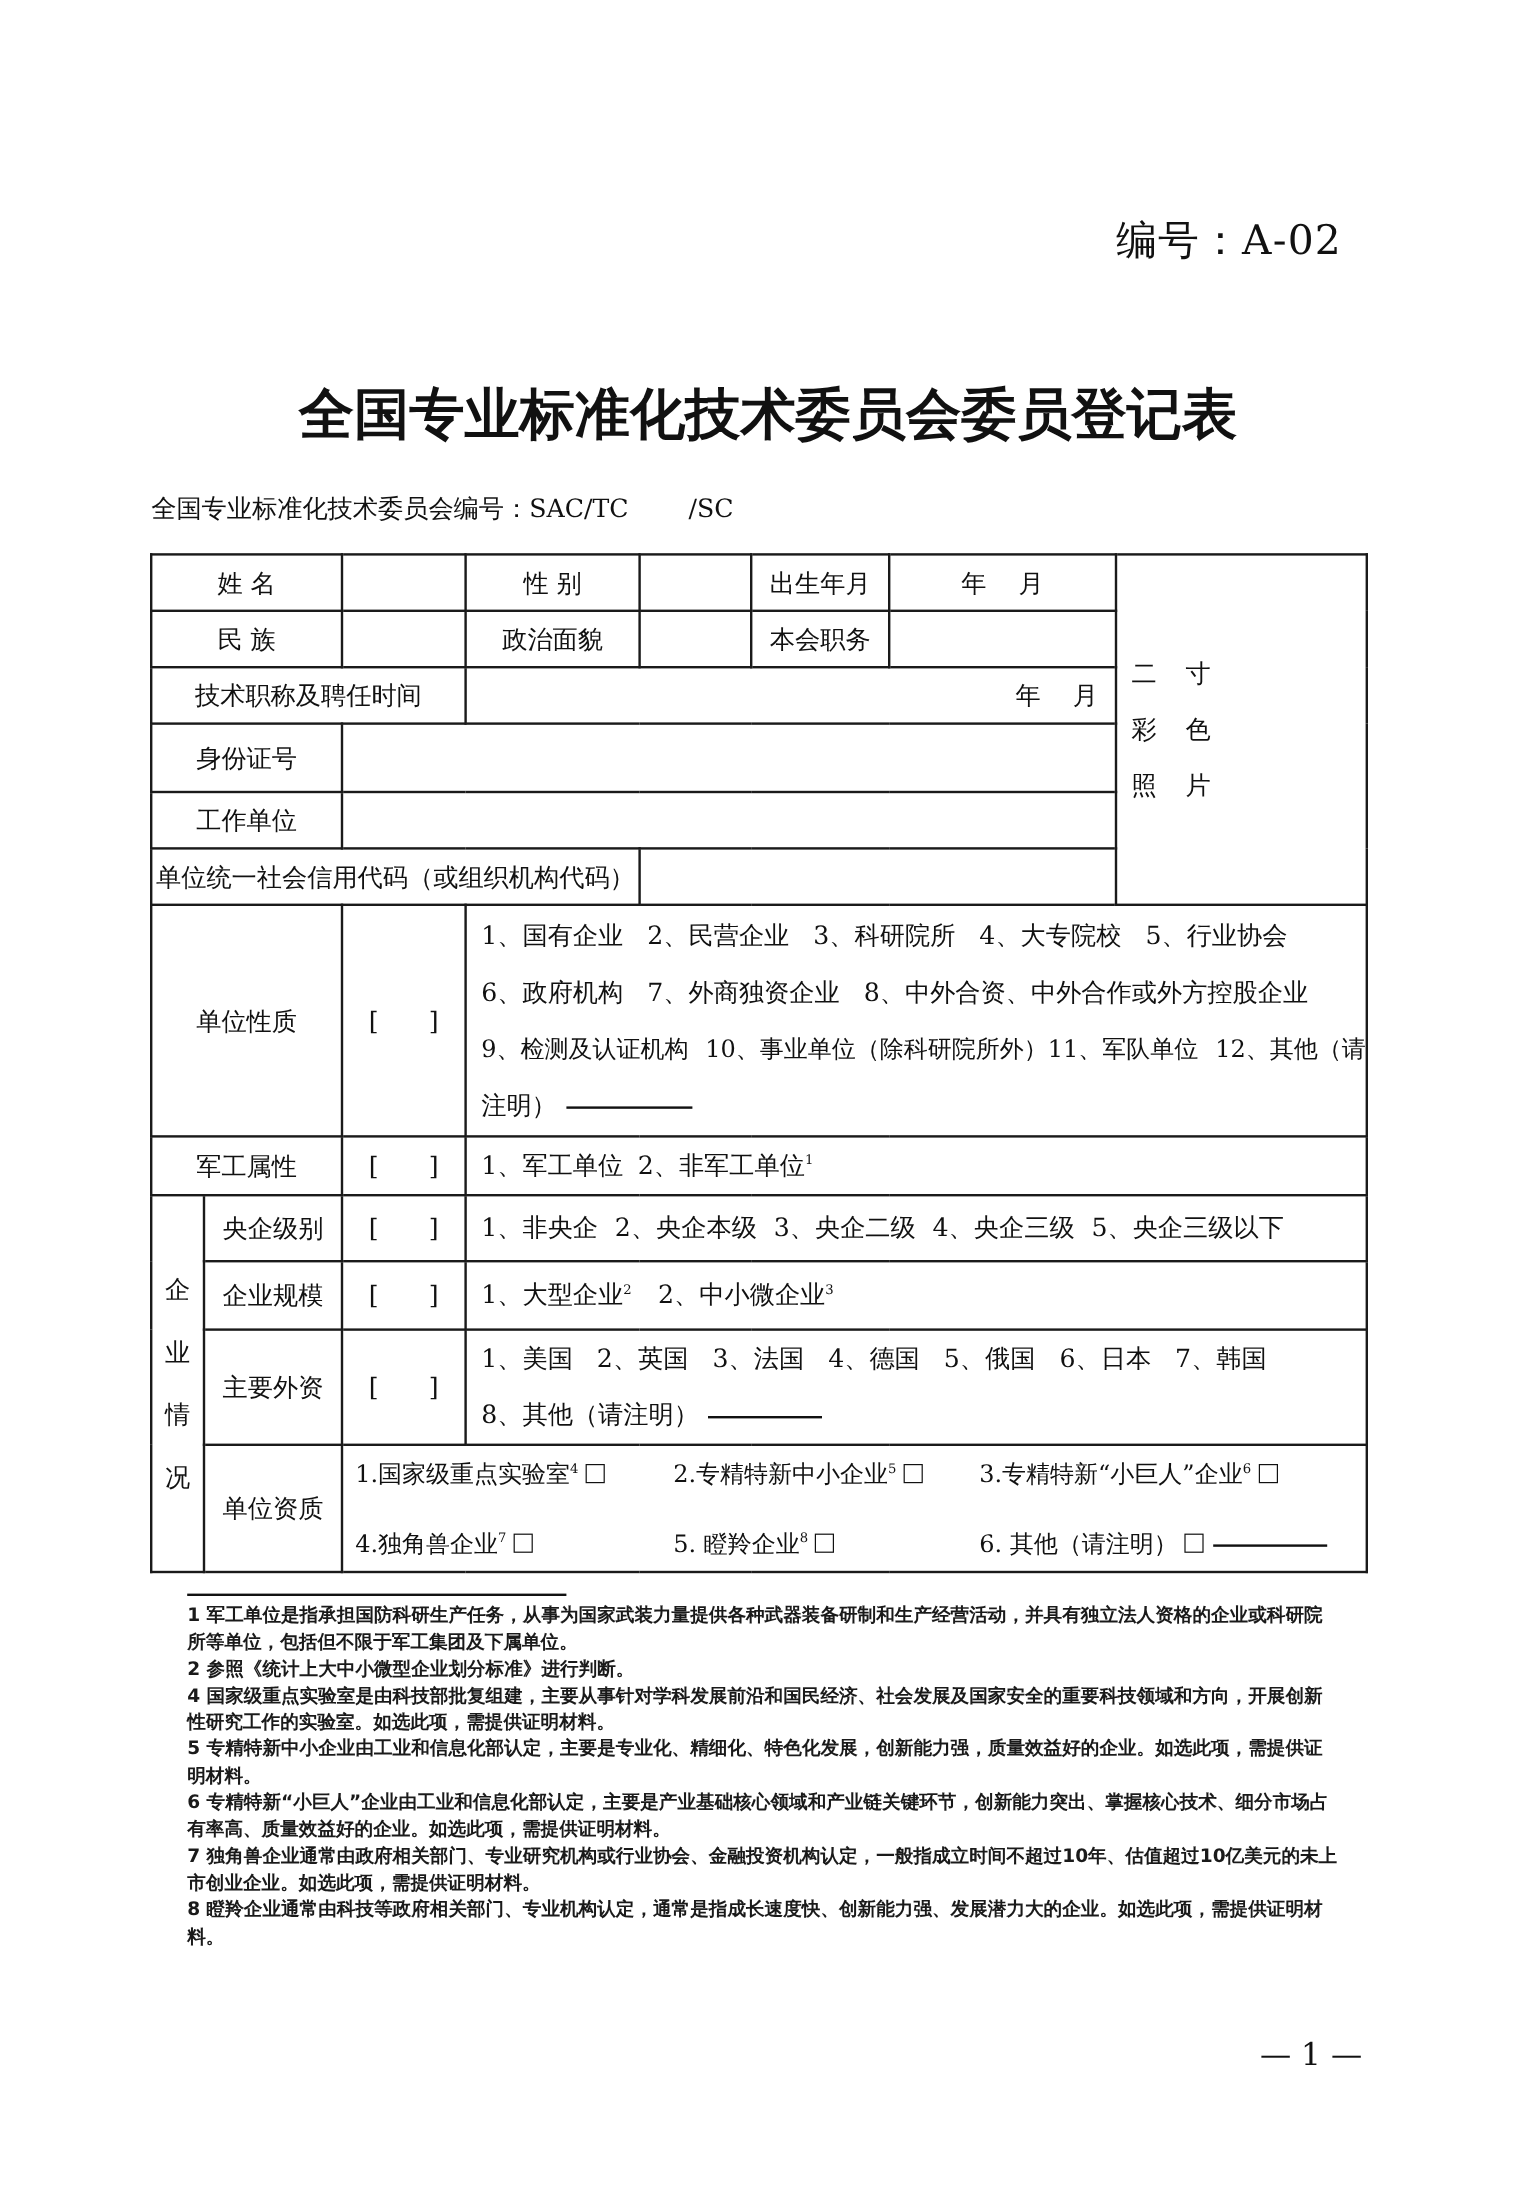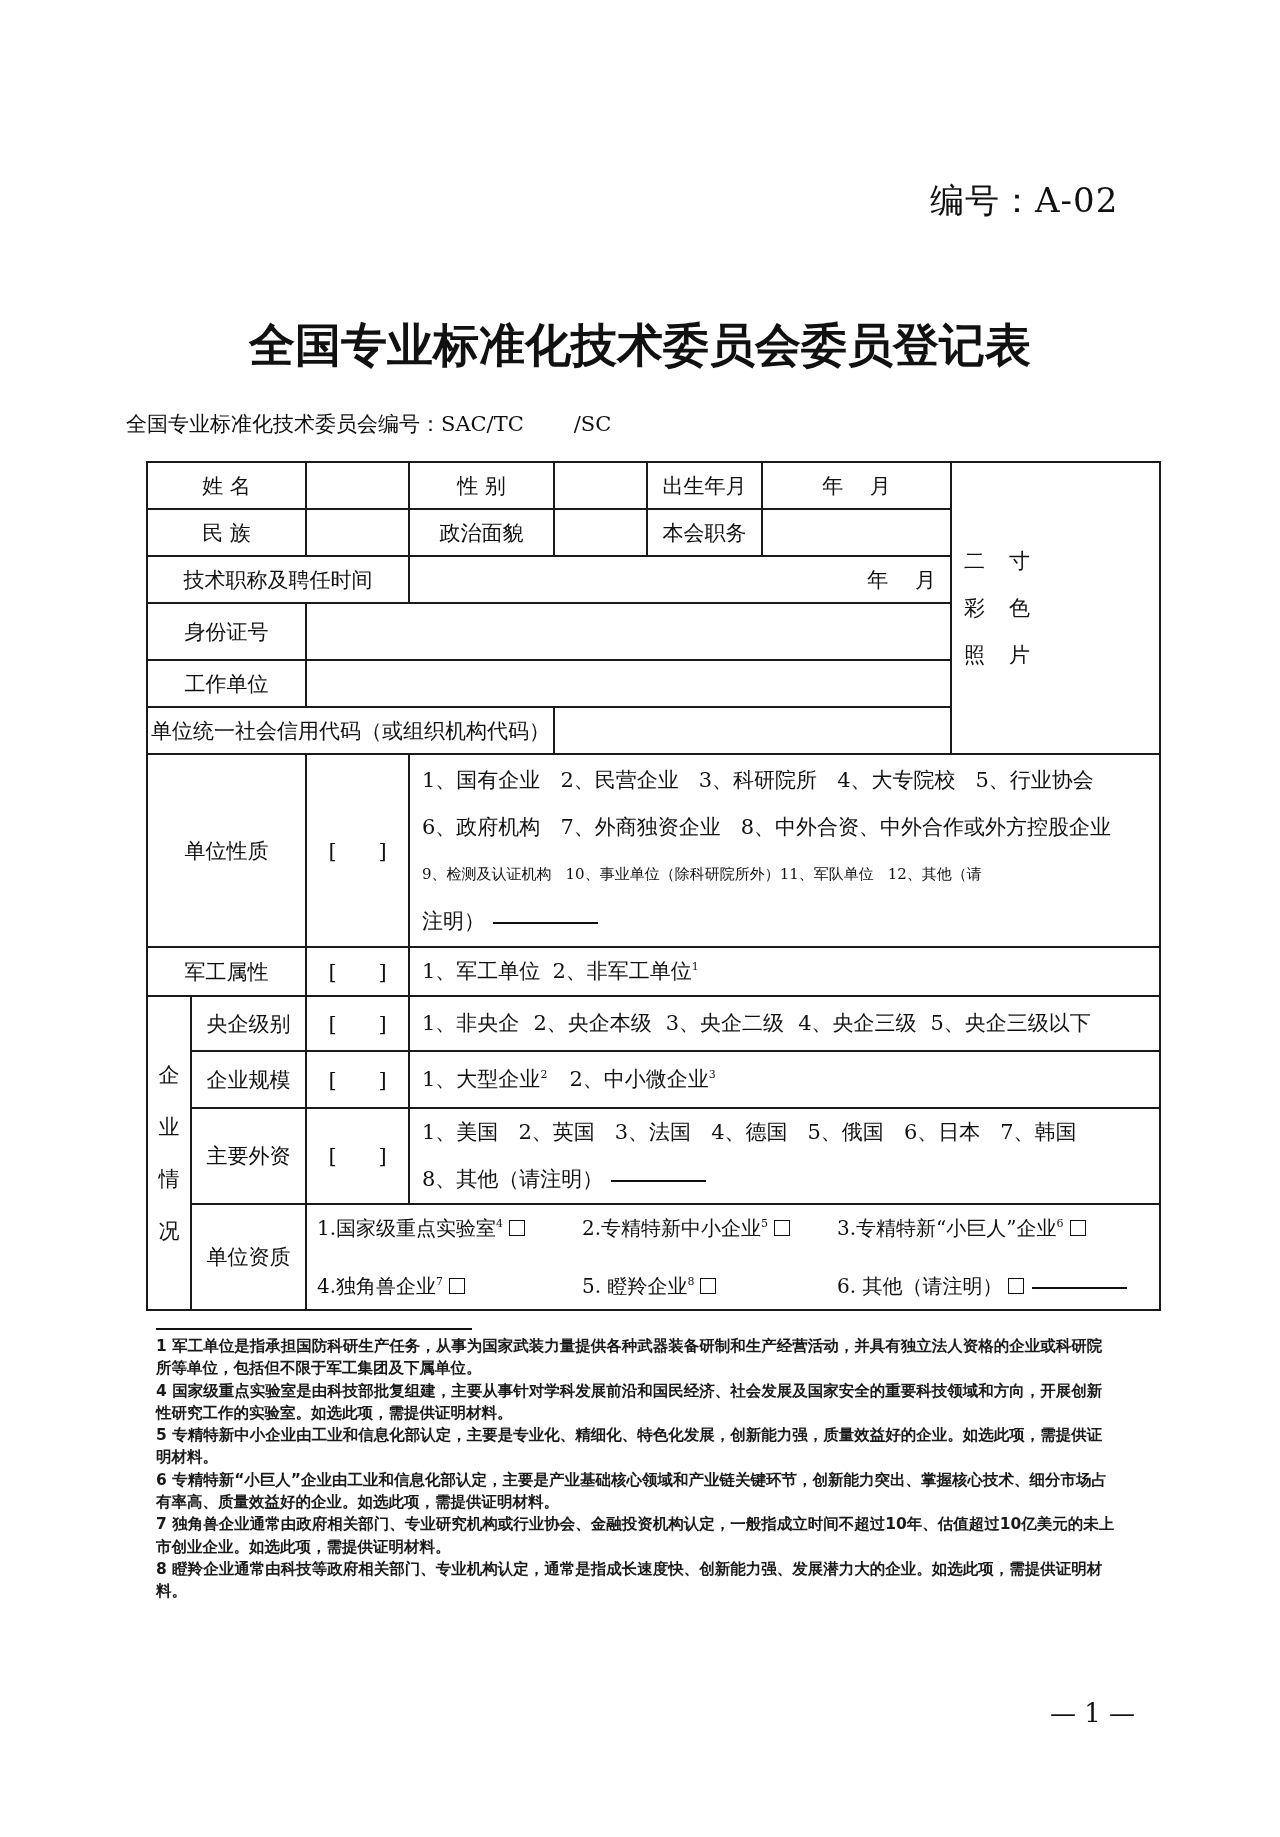--- a/index.html
+++ b/index.html
@@ -5,21 +5,21 @@
   html, body { margin:0; padding:0; background:#ffffff; }
   body { width:1280px; height:1837px; position:relative; overflow:hidden;
          font-family:"DejaVu Serif", "Liberation Serif", serif; color:#111; }
   .abs { position:absolute; }
   #doc-number { left:930px; top:178px; font-size:34px; letter-spacing:1px; }
   #page-title { left:0; width:1280px; top:315px; text-align:center; font-size:46px; font-weight:bold;
                 font-family:"DejaVu Sans", "Liberation Sans", sans-serif; letter-spacing:0px; }
   #tc-number { left:126px; top:410px; font-size:21px; }
   #tc-number .gap { display:inline-block; width:50px; }
 
-  table.form { position:absolute; left:146px; top:461px; width:1013px; border-collapse:collapse;
+  table.form { position:absolute; left:125px; top:461px; width:1013px; border-collapse:collapse;
                table-layout:fixed; font-size:21px; }
   table.form td { border:2px solid #1a1a1a; padding:0; vertical-align:middle; }
   .c { text-align:center; }
   .r { text-align:right; padding-right:14px !important; }
   .lbl { text-align:center; }
   .bracket { text-align:center; letter-spacing:0; }
   .bracket span.b { display:inline-block; width:16px; }
   .bracket span.sp { display:inline-block; width:34px; }
   .opts { padding-left:12px !important; line-height:47px; }
   .opts .item { margin-right:20px; white-space:nowrap; }
@@ -102,21 +102,21 @@
     <td colspan="4" class="lbl">单位统一社会信用代码（或组织机构代码）</td>
     <td colspan="3"></td>
   </tr>
 
   <tr style="height:193px">
     <td colspan="2" class="lbl">单位性质</td>
     <td class="bracket"><span class="b">[</span><span class="sp"></span><span class="b">]</span></td>
     <td colspan="5" class="opts">
       <div><span class="item">1、国有企业</span><span class="item">2、民营企业</span><span class="item">3、科研院所</span><span class="item">4、大专院校</span><span class="item">5、行业协会</span></div>
       <div><span class="item">6、政府机构</span><span class="item">7、外商独资企业</span><span class="item">8、中外合资、中外合作或外方控股企业</span></div>
-      <div style="white-space:nowrap;font-size:15px"><span class="item" style="margin-right:14px">9、检测及认证机构</span><span class="item" style="margin-right:14px">10、事业单位（除科研院所外）11、军队单位</span><span>12、其他（请</span></div>
+      <div style="white-space:nowrap;font-size:20px"><span class="item" style="margin-right:14px">9、检测及认证机构</span><span class="item" style="margin-right:14px">10、事业单位（除科研院所外）11、军队单位</span><span>12、其他（请</span></div>
       <div><span>注明）</span><span class="blank"></span></div>
     </td>
   </tr>
 
   <tr style="height:44px">
     <td colspan="2" class="lbl">军工属性</td>
     <td class="bracket"><span class="b">[</span><span class="sp"></span><span class="b">]</span></td>
     <td colspan="5" class="opts"><span class="item" style="margin-right:12px">1、军工单位</span><span>2、非军工单位</span><sup>1</sup></td>
   </tr>
 
@@ -159,19 +159,20 @@
         <div><span>6. 其他（请注明）</span><span class="chk"></span><span class="blank short"></span></div>
       </div>
     </td>
   </tr>
 </tbody>
   </table>
 
 <div id="fn-rule" class="abs"></div>
 <div id="footnotes" class="abs">
   <p>1 军工单位是指承担国防科研生产任务，从事为国家武装力量提供各种武器装备研制和生产经营活动，并具有独立法人资格的企业或科研院所等单位，包括但不限于军工集团及下属单位。</p>
+  <p>2 参照《统计上大中小微型企业划分标准》进行判断。</p>
   <p>4 国家级重点实验室是由科技部批复组建，主要从事针对学科发展前沿和国民经济、社会发展及国家安全的重要科技领域和方向，开展创新性研究工作的实验室。如选此项，需提供证明材料。</p>
   <p>5 专精特新中小企业由工业和信息化部认定，主要是专业化、精细化、特色化发展，创新能力强，质量效益好的企业。如选此项，需提供证明材料。</p>
   <p>6 专精特新“小巨人”企业由工业和信息化部认定，主要是产业基础核心领域和产业链关键环节，创新能力突出、掌握核心技术、细分市场占有率高、质量效益好的企业。如选此项，需提供证明材料。</p>
   <p>7 独角兽企业通常由政府相关部门、专业研究机构或行业协会、金融投资机构认定，一般指成立时间不超过10年、估值超过10亿美元的未上市创业企业。如选此项，需提供证明材料。</p>
   <p>8 瞪羚企业通常由科技等政府相关部门、专业机构认定，通常是指成长速度快、创新能力强、发展潜力大的企业。如选此项，需提供证明材料。</p>
 </div>
 <div id="page-num" class="abs">— 1 —</div>
 
 </body></html>

